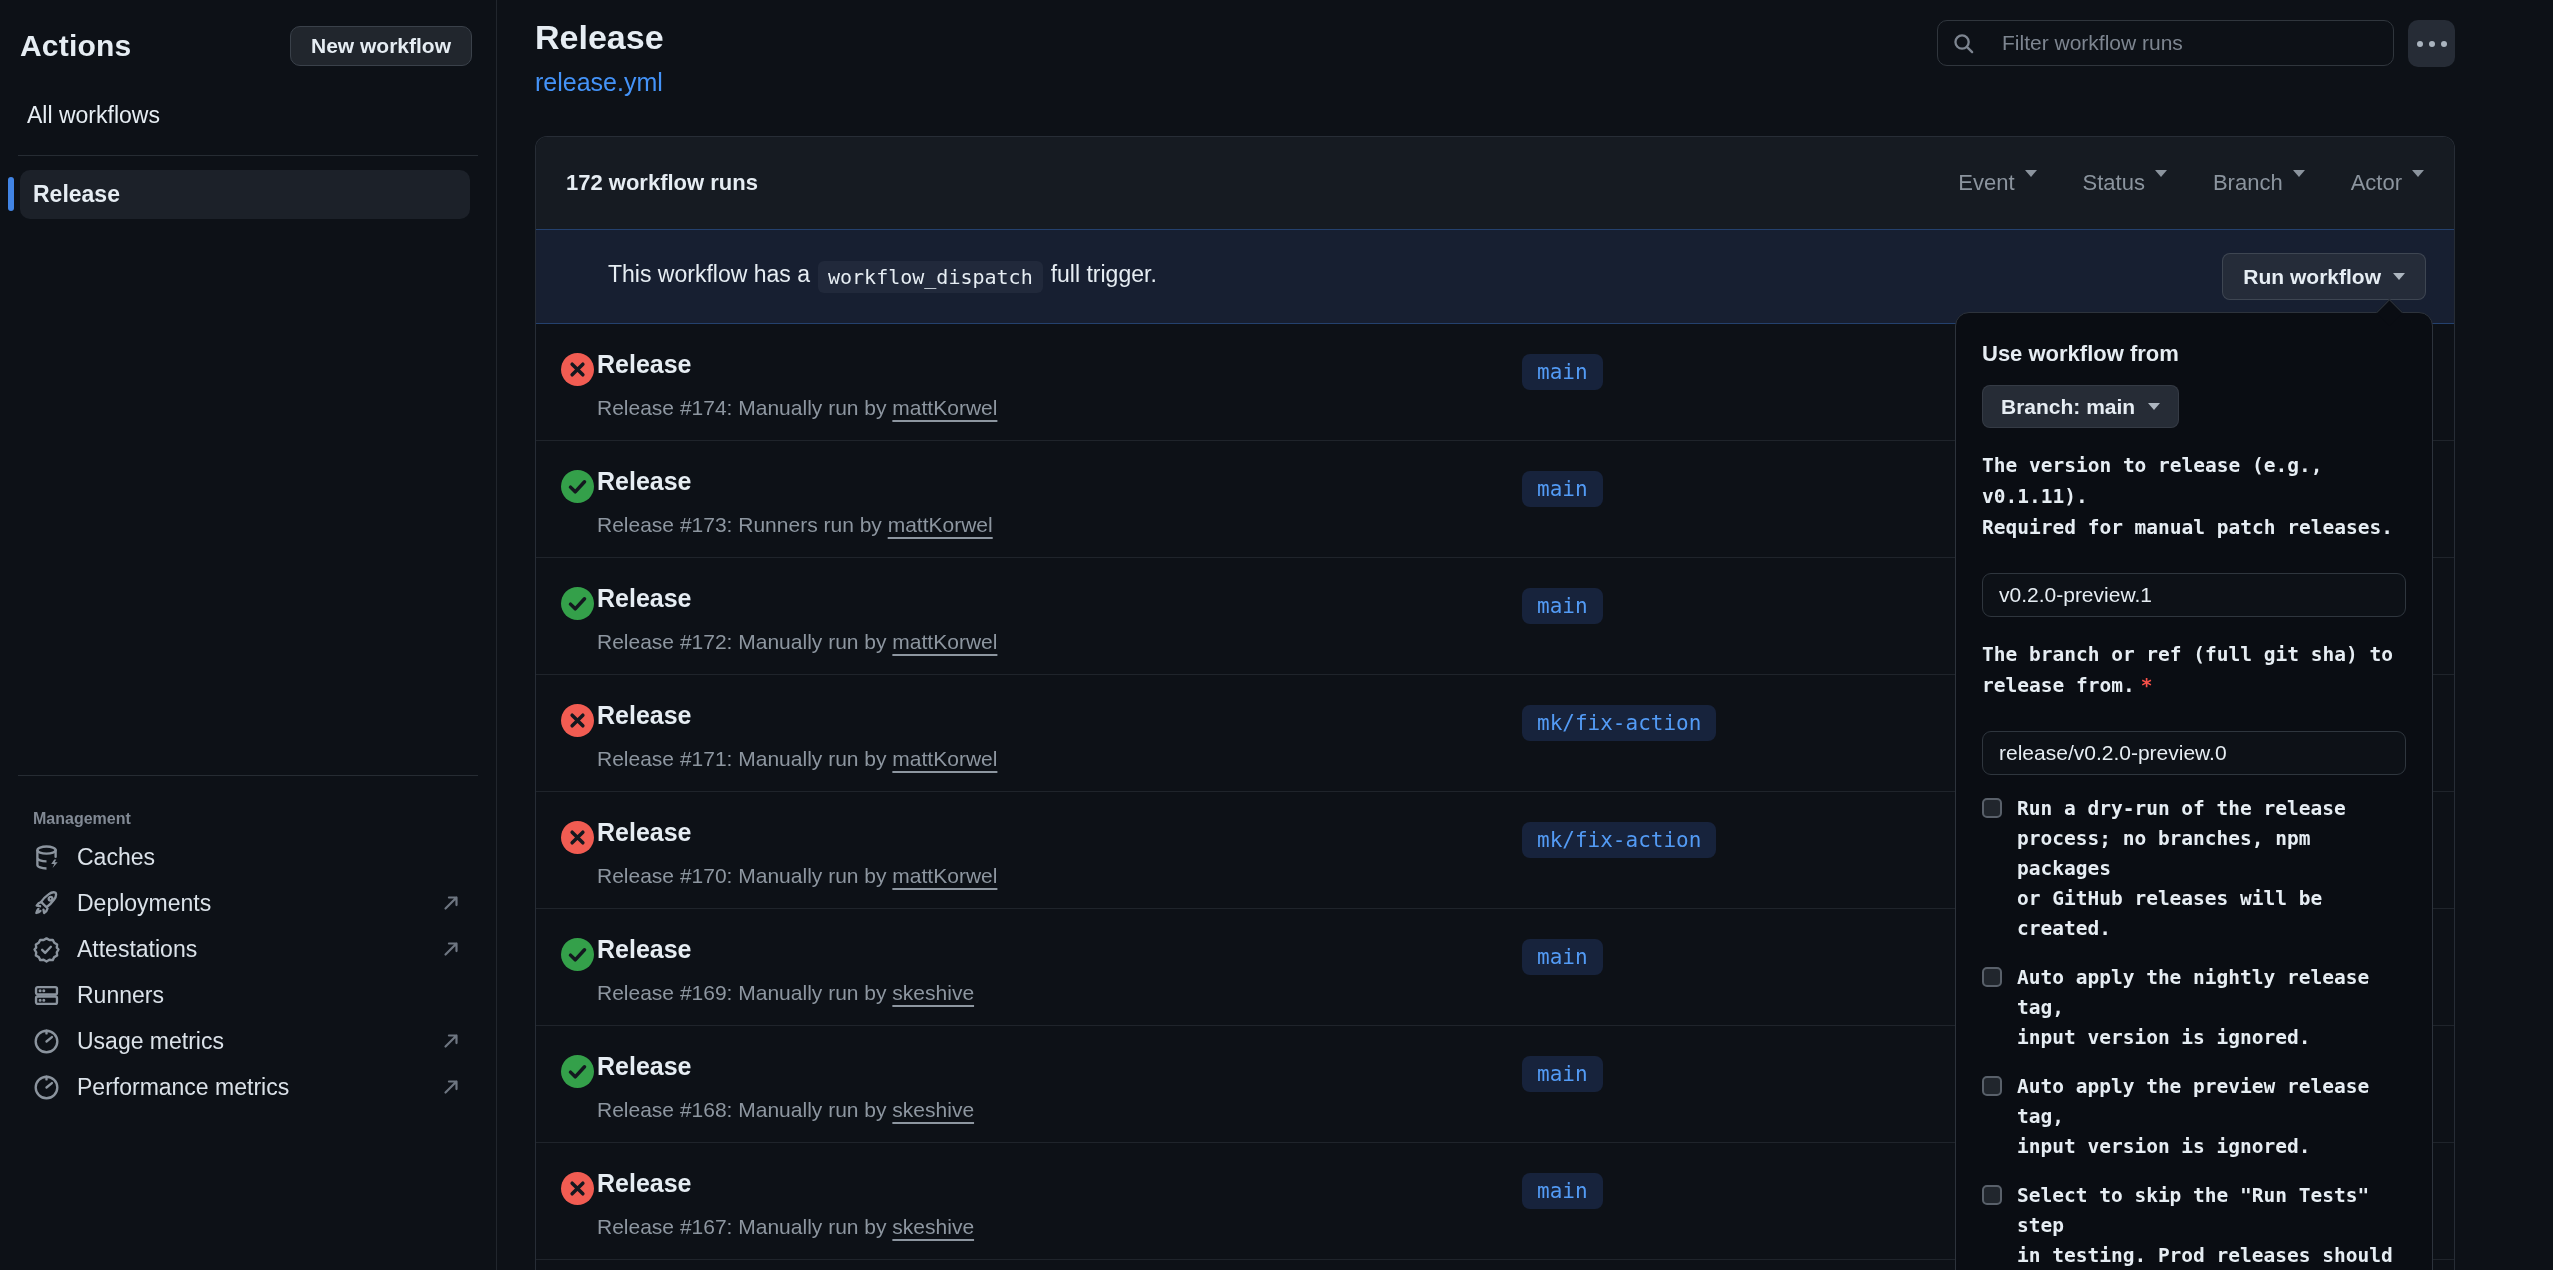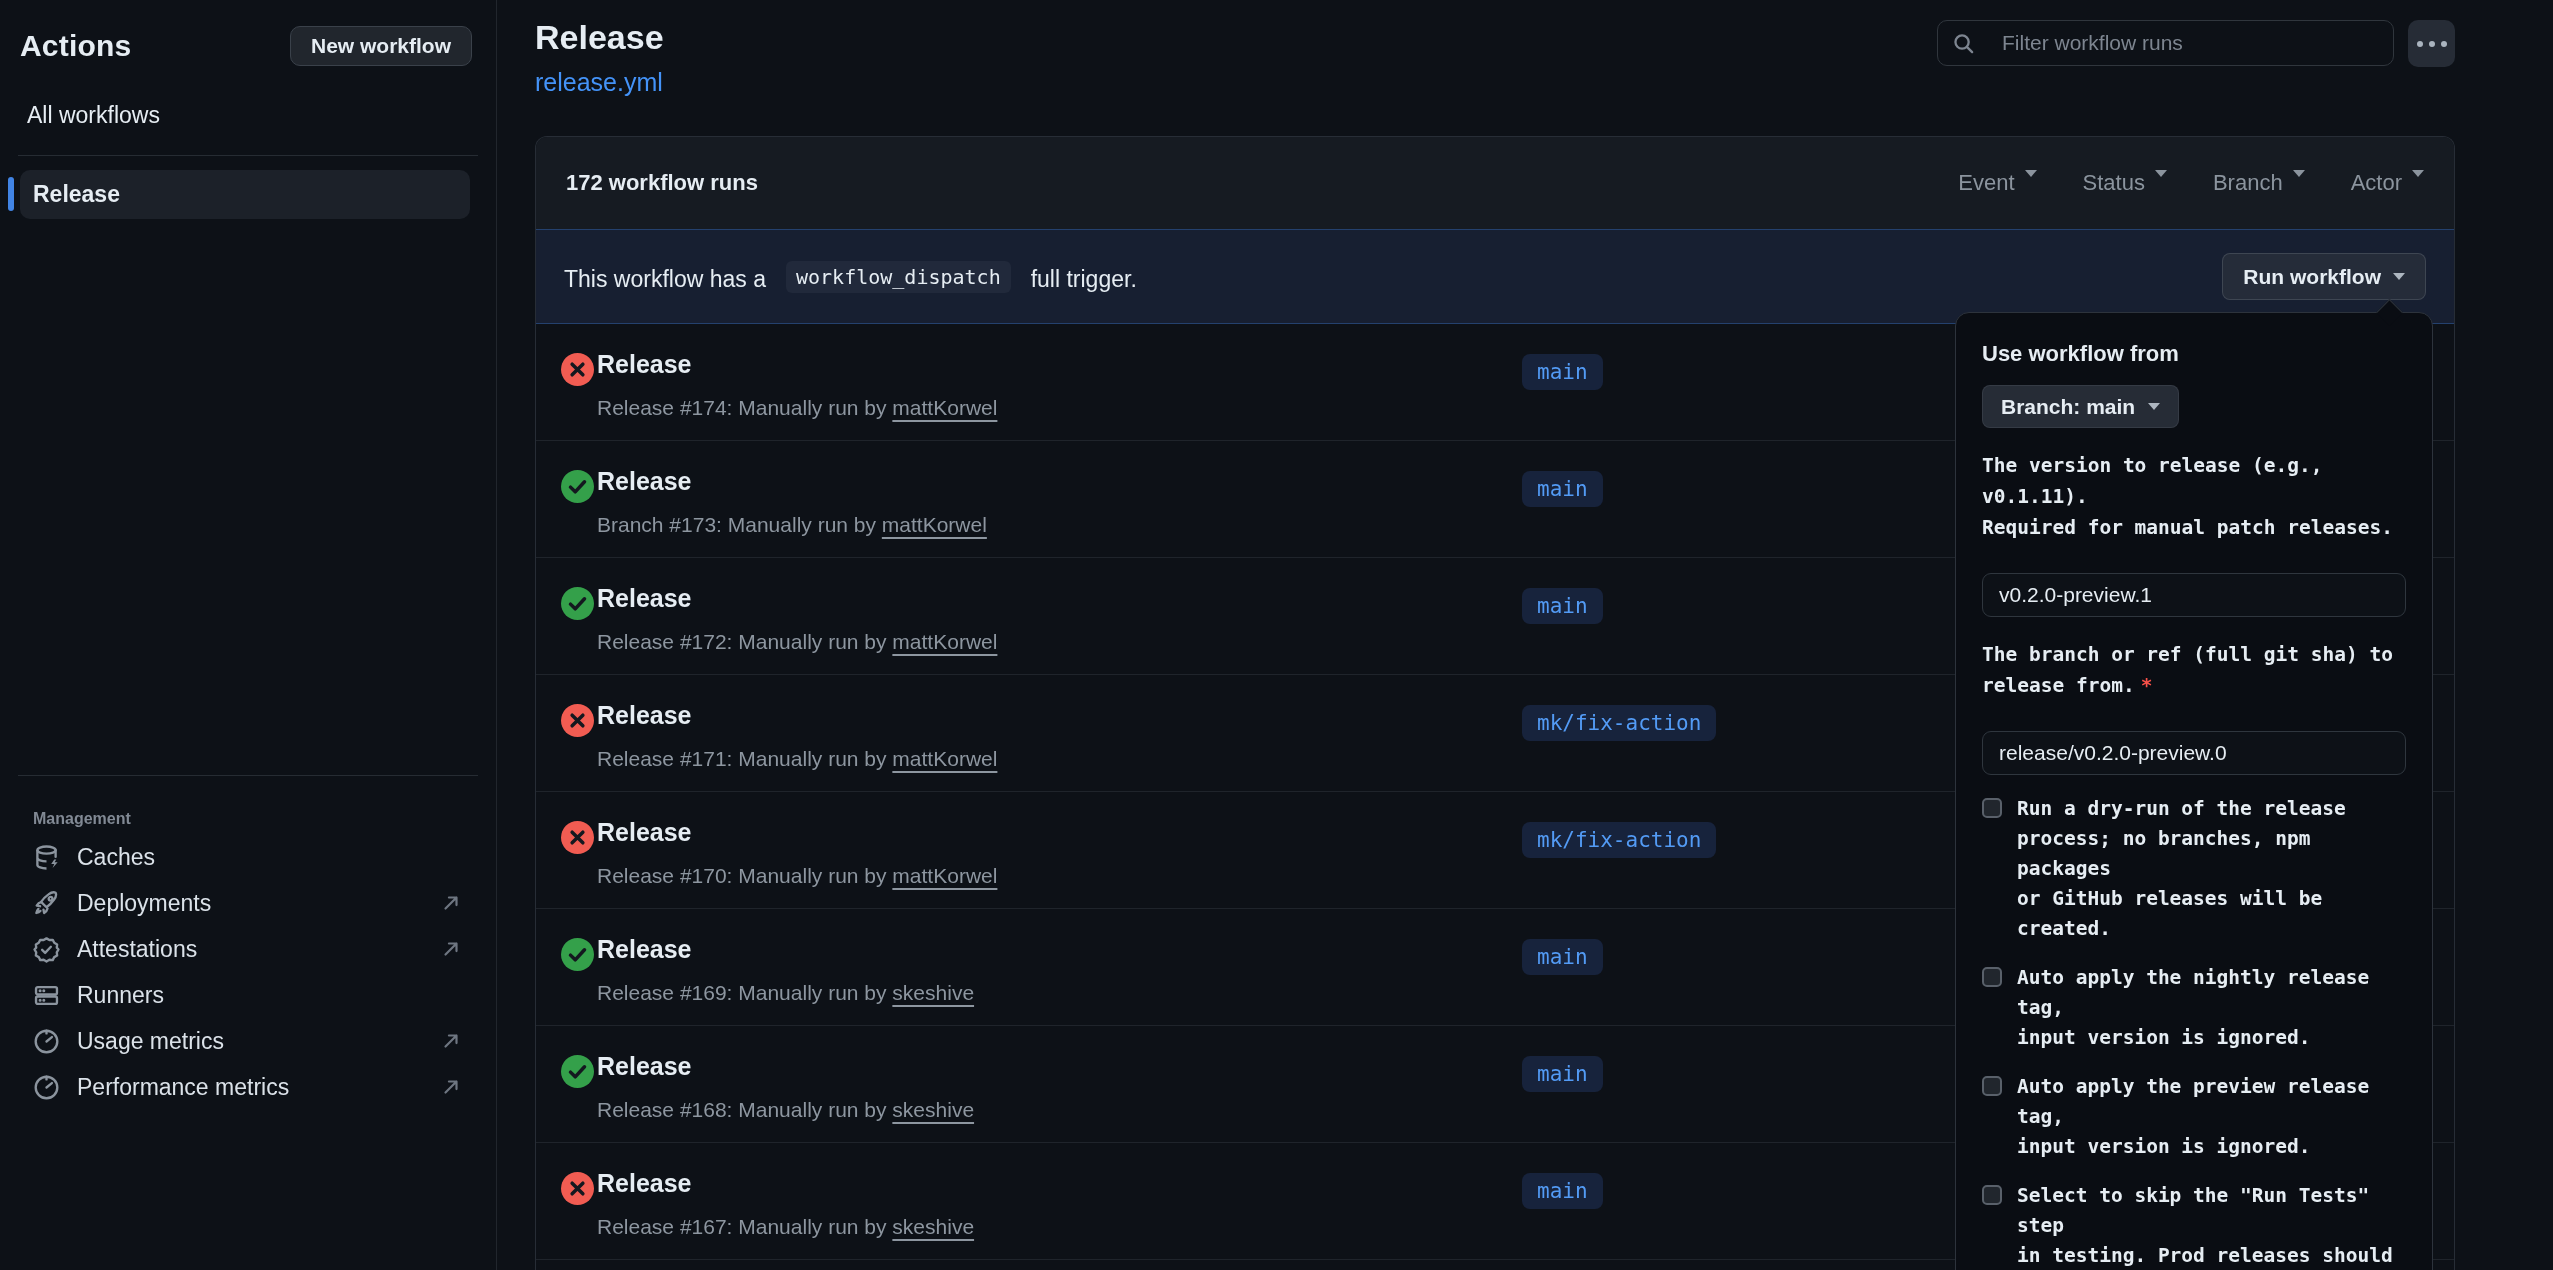--- a/index.html
+++ b/index.html
@@ -73,21 +73,21 @@
     justify-content:space-between; padding:0 30px;
   }
   .card-count { font-size:22px; font-weight:700; }
   .filters { display:flex; gap:46px; }
   .filter { display:flex; align-items:flex-start; gap:10px; font-size:22px; color:#8b949e; cursor:pointer; background:none; border:none; font-family:inherit; }
   .caret { width:0; height:0; border-left:6px solid transparent; border-right:6px solid transparent; border-top:7px solid #8b949e; display:inline-block; }
   .banner {
     height:95px; background:#171f31; border-top:1px solid #24416e; border-bottom:1px solid #24416e;
     display:flex; align-items:center; justify-content:space-between; padding:0 28px;
   }
-  .banner-text { font-size:23px; display:flex; align-items:flex-end; gap:20px; }
+  .banner-text { font-size:23px; display:flex; align-items:flex-start; gap:8px;margin-left:44px; }
   .code-chip { font-family:"DejaVu Sans Mono", monospace; font-size:20px; background:rgba(110,118,129,0.12); padding:4px 10px; border-radius:6px; }
   .btn-run-dd {
     background:#252c39; border:1px solid rgba(140,149,158,0.25); border-radius:8px;
     height:47px; padding:0 20px; color:#e6edf3; font-size:21px; font-weight:600;
     display:inline-flex; align-items:center; gap:12px; cursor:pointer; font-family:inherit;
   }
   .btn-run-dd .caret { border-top-color:#adb6c0; }
 
   
   .run-row { position:relative; height:117px; border-bottom:1px solid #1f242b; background:#0d1117; }
@@ -316,21 +316,21 @@
 
           </div>
           <div class="run-row success">
 
             <svg class="st-ic ic-check" viewBox="0 0 16 16">
               <circle cx="8" cy="8" r="8" fill="#34a04a"></circle>
               <path d="M4.6 8.3l2.3 2.3 4.5-4.9" stroke="#14181f" stroke-width="1.7" fill="none" stroke-linecap="round" stroke-linejoin="round"></path>
             </svg>
             <div class="run-title">Release</div>
             <div class="run-sub">
-              <span>Branch #173: Manually run by</span>
+              <span>Release #173: Runners run by</span>
               <span class="actor">mattKorwel</span>
             </div>
             <span class="branch-badge">main</span>
 
           </div>
           <div class="run-row success">
 
             <svg class="st-ic ic-check" viewBox="0 0 16 16">
               <circle cx="8" cy="8" r="8" fill="#34a04a"></circle>
               <path d="M4.6 8.3l2.3 2.3 4.5-4.9" stroke="#14181f" stroke-width="1.7" fill="none" stroke-linecap="round" stroke-linejoin="round"></path>

